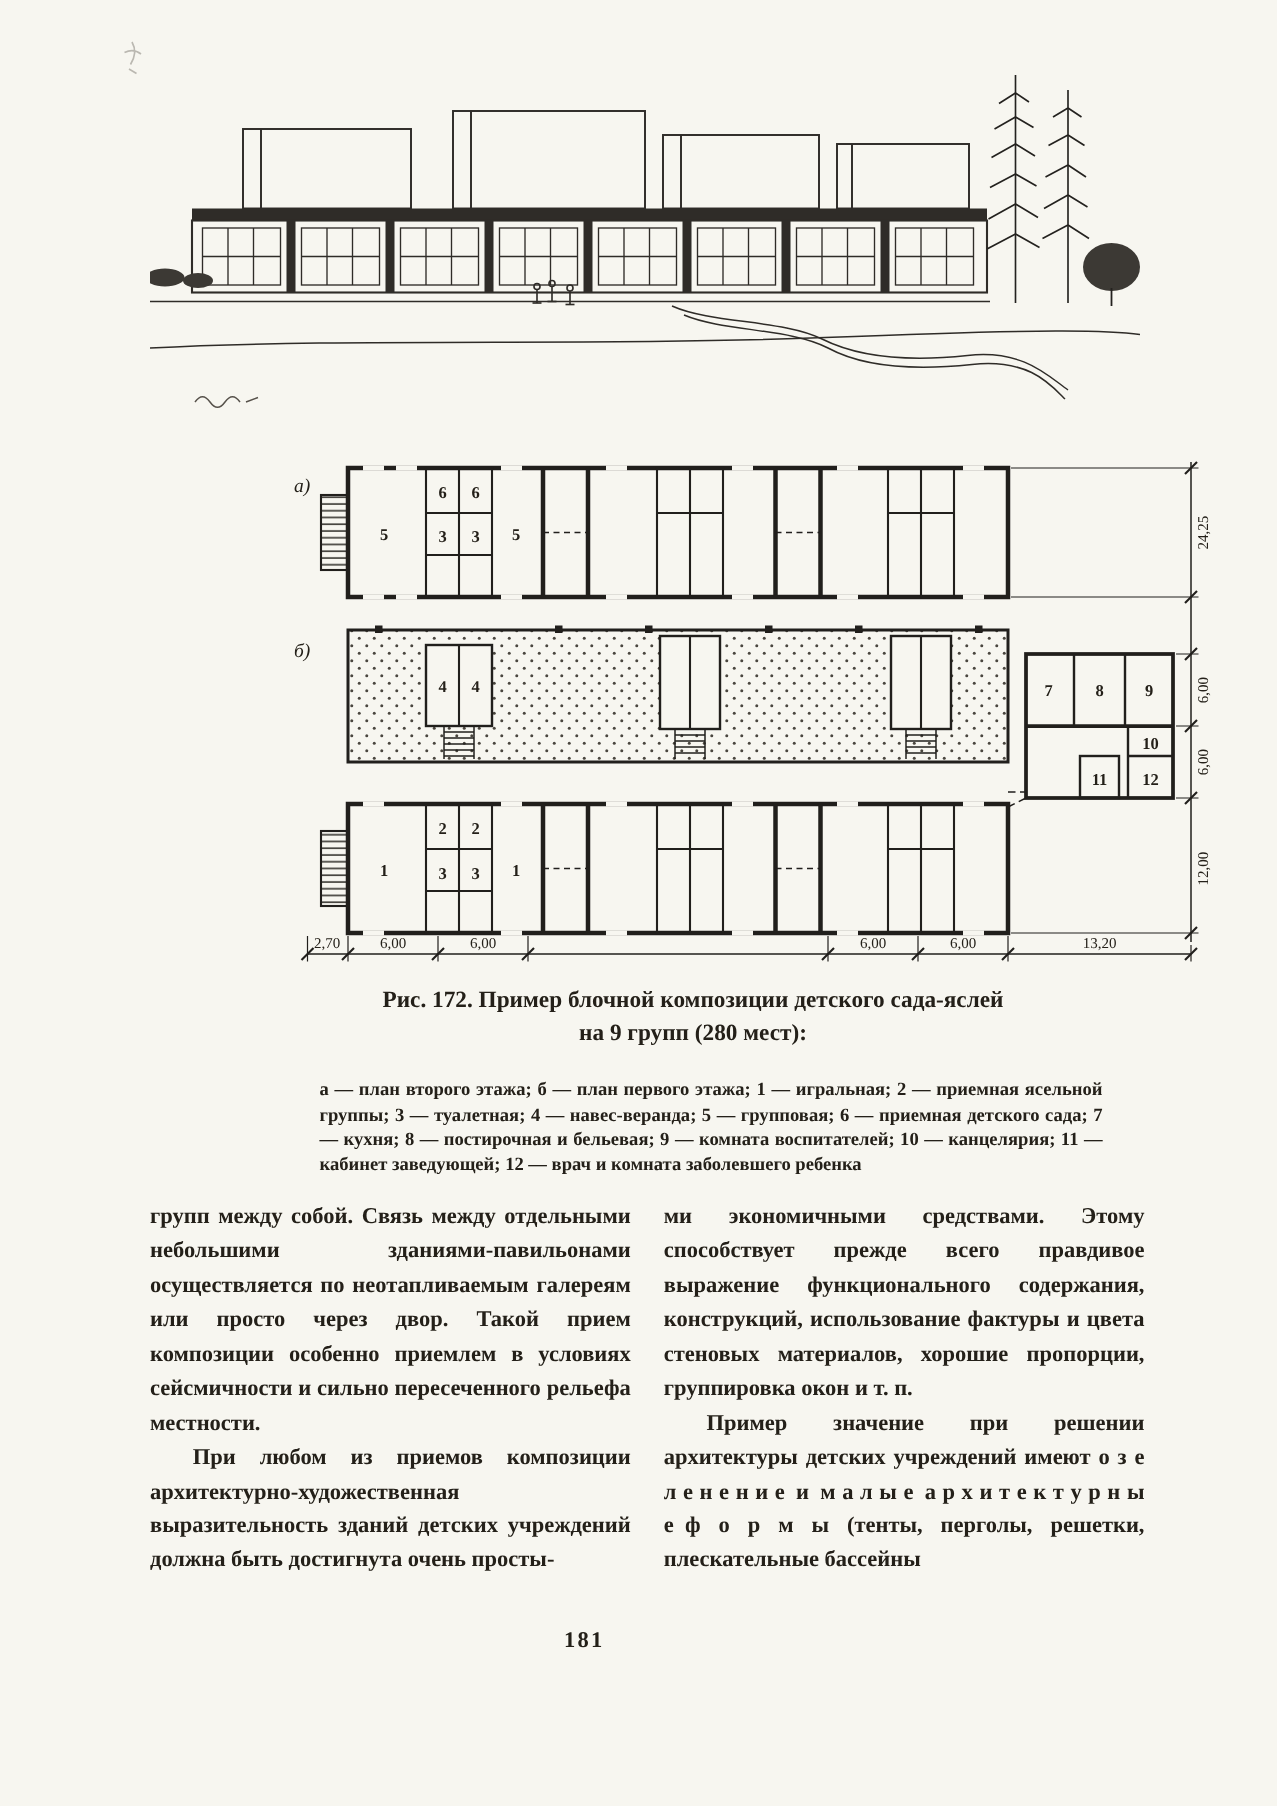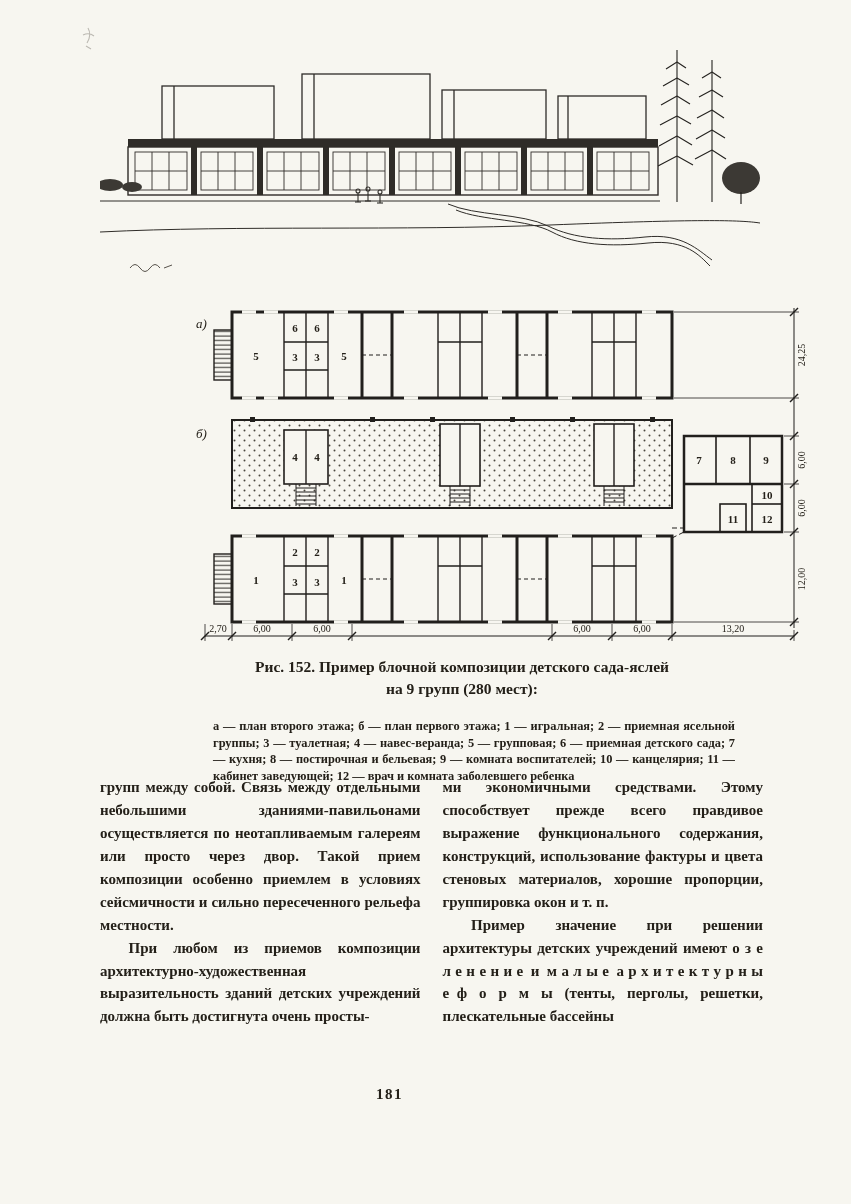--- a/index.html
+++ b/index.html
@@ -12,21 +12,21 @@
   .plans{position:absolute;left:192px;top:298px;}
   .caption{
     position:absolute;left:172px;top:656px;width:580px;
     text-align:center;font-weight:700;font-size:15.5px;line-height:1.4;
   }
   .legend{
     position:absolute;left:213px;top:718px;width:522px;
     font-size:12.4px;line-height:1.34;text-align:justify;font-weight:600;
   }
   .columns{
-    position:absolute;left:100px;top:776px;width:663px;
+    position:absolute;left:100px;top:800px;width:663px;
     display:flex;gap:22px;
   }
   .col{width:322px;font-size:15px;line-height:1.53;text-align:justify;font-weight:600;}
   .col p{margin:0;}
   .col p.indent{text-indent:1.9em;}
   .pageno{
     position:absolute;left:0;top:1086px;width:779px;text-align:center;
     font-size:15px;letter-spacing:1.5px;font-weight:600;
   }
   .pencil{position:absolute;left:80px;top:26px;opacity:.55;}
@@ -374,21 +374,21 @@
           <text class="dim-num" x="130" y="334">6,00</text>
           <text class="dim-num" x="390" y="334">6,00</text>
           <text class="dim-num" x="450" y="334">6,00</text>
           <text class="dim-num" x="541" y="334">13,20</text>
         </g>
       </g>
     </svg>
   </div>
 
   <div class="caption">
-    <div>Рис. 152. Пример блочной композиции детского сада-яслей</div>
+    <div>Рис. 172. Пример блочной композиции детского сада-яслей</div>
     <div>на 9 групп (280 мест):</div>
   </div>
 
   <div class="legend">а — план второго этажа; б — план первого этажа; 1 — игральная; 2 — приемная ясельной группы; 3 — туалетная; 4 — навес-веранда; 5 — групповая; 6 — приемная детского сада; 7 — кухня; 8 — постирочная и бельевая; 9 — комната воспитателей; 10 — канцелярия; 11 — кабинет заведующей; 12 — врач и комната заболевшего ребенка</div>
 
   <div class="columns">
     <div class="col">
       <p>групп между собой. Связь между отдельными небольшими зданиями-павильонами осуществляется по неотапливаемым галереям или просто через двор. Такой прием композиции особенно приемлем в условиях сейсмичности и сильно пересеченного рельефа местности.</p>
       <p class="indent">При любом из приемов композиции архитектурно-художественная выразительность зданий детских учреждений должна быть достигнута очень просты-</p>
     </div>

